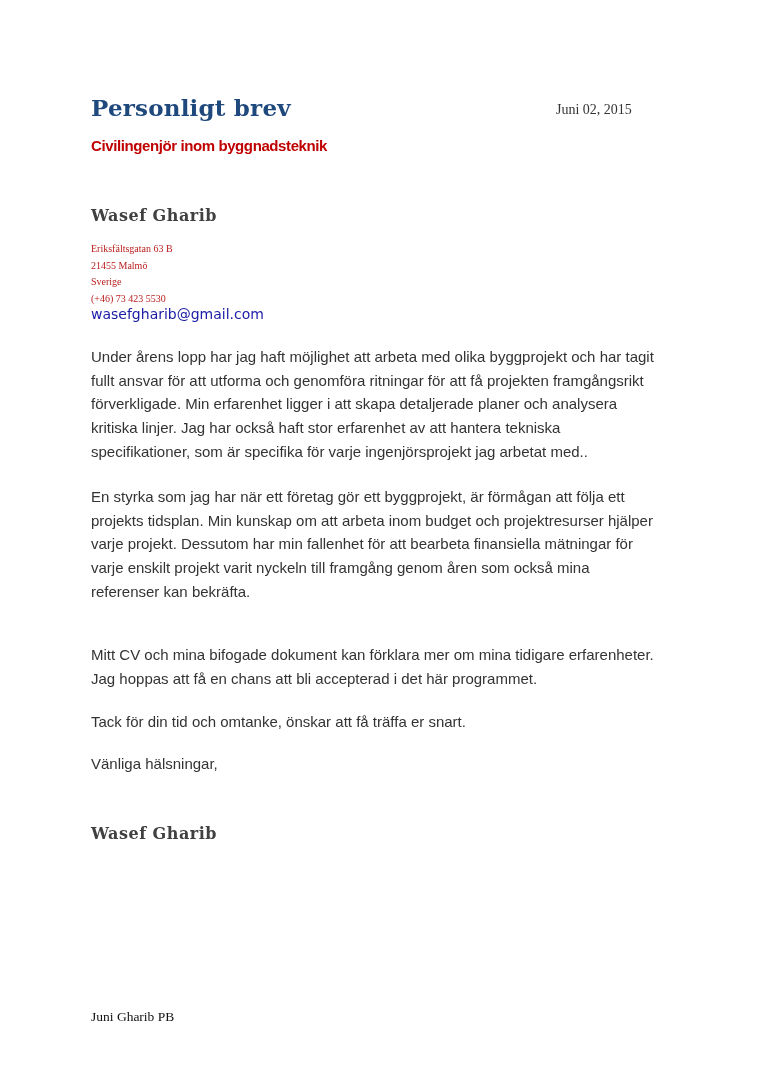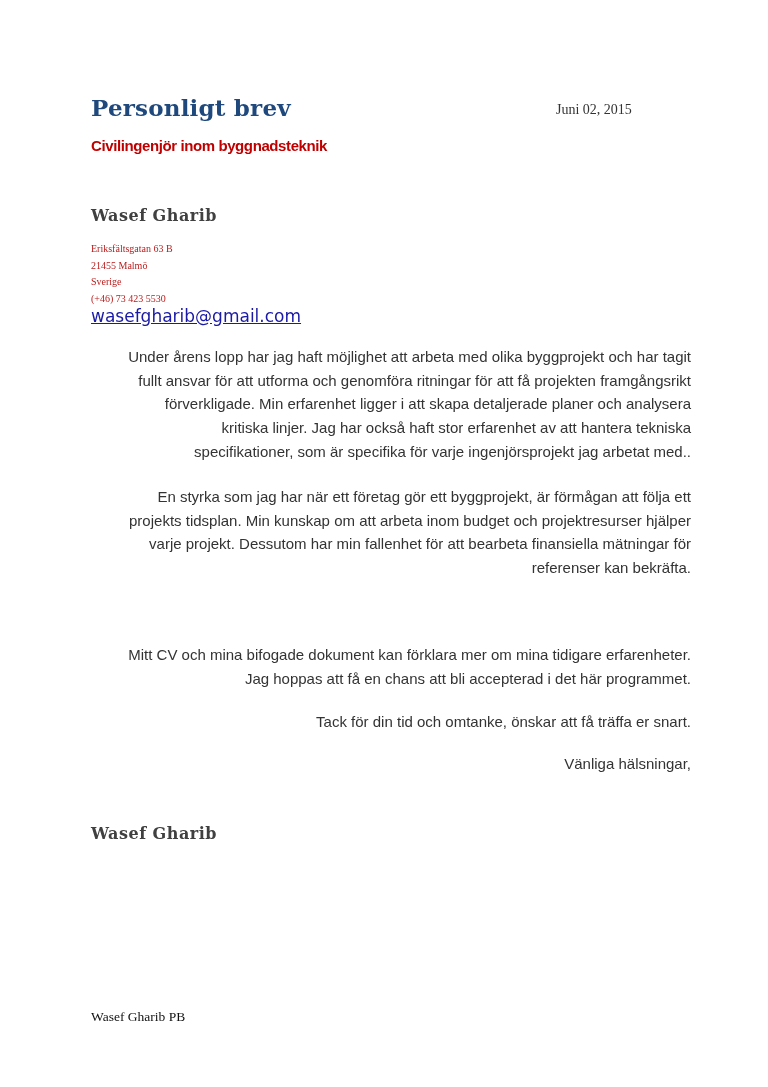--- a/index.html
+++ b/index.html
@@ -70,35 +70,34 @@
       font-size: 10px;
       line-height: 16.5px;
       color: #b91c1c;
     }
     .address div { white-space: nowrap; }
     .email {
       position: absolute;
       left: 91px;
       top: 306px;
       font-family: "DejaVu Sans", sans-serif;
-      font-size: 17px;
+      font-size: 14px;
       color: #1a1aa6;
-      text-decoration: underline;
       white-space: nowrap;
     }
     .body-text {
       position: absolute;
       left: 91px;
       width: 600px;
       font-family: "Liberation Sans", sans-serif;
       font-size: 15px;
       line-height: 23.7px;
       color: #333333;
     }
-    .para { white-space: nowrap; text-align: right; }
+    .para { white-space: nowrap; }
     .para div { white-space: pre; }
     .signature {
       position: absolute;
       left: 91px;
       top: 824px;
       font-family: "DejaVu Serif", serif;
       font-weight: bold;
       font-size: 16px;
       color: #404040;
       letter-spacing: 0.5px;
@@ -142,20 +141,21 @@
       <div>kritiska linjer. Jag har också haft stor erfarenhet av att hantera tekniska</div>
       <div>specifikationer, som är specifika för varje ingenjörsprojekt jag arbetat med..</div>
     </div>
   </div>
 
   <div class="body-text" style="top:485px;">
     <div class="para">
       <div>En styrka som jag har när ett företag gör ett byggprojekt, är förmågan att följa ett</div>
       <div>projekts tidsplan. Min kunskap om att arbeta inom budget och projektresurser hjälper</div>
       <div>varje projekt. Dessutom har min fallenhet för att bearbeta finansiella mätningar för</div>
+      <div>varje enskilt projekt varit nyckeln till framgång genom åren som också mina</div>
       <div>referenser kan bekräfta.</div>
     </div>
   </div>
 
   <div class="body-text" style="top:643px;">
     <div class="para">
       <div>Mitt CV och mina bifogade dokument kan förklara mer om mina tidigare erfarenheter.</div>
       <div>Jag hoppas att få en chans att bli accepterad i det här programmet.</div>
     </div>
   </div>
@@ -167,15 +167,15 @@
   </div>
 
   <div class="body-text" style="top:752px;">
     <div class="para">
       <div>Vänliga hälsningar,</div>
     </div>
   </div>
 
   <div class="signature">Wasef Gharib</div>
 
-  <div class="footer">Wasef Gharib PB</div>
+  <div class="footer">Juni Gharib PB</div>
 
 </div>
 
 </body></html>

